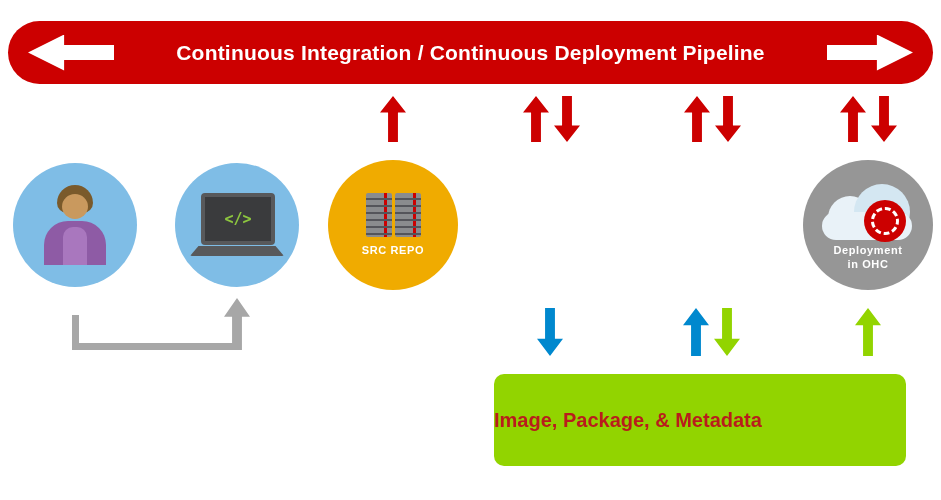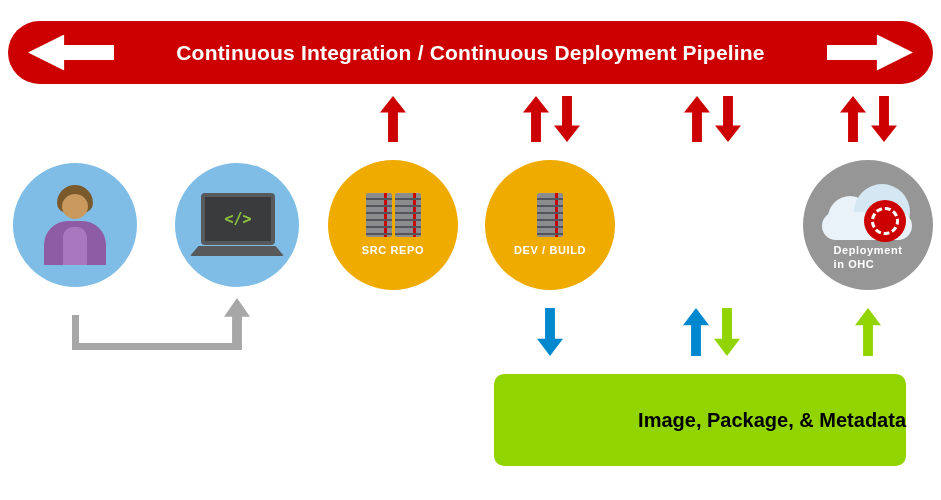--- a/index.html
+++ b/index.html
@@ -22,21 +22,21 @@
   .arr.green{background:#92D400;}
   .arr.gray{background:#A7A7A7;}
 
   
   .node{position:absolute;border-radius:50%;display:flex;flex-direction:column;
         align-items:center;justify-content:center;}
   .node.blue-bg{background:#7FBDE6;width:124px;height:124px;}
   .node.gold-bg{background:#F0AB00;width:130px;height:130px;}
   .node.gray-bg{background:#969696;width:130px;height:130px;}
   .node-label{color:#ffffff;font-size:11px;font-weight:bold;letter-spacing:.6px;
-              margin-top:7px;line-height:1.25;}
+              text-align:center;margin-top:7px;line-height:1.25;}
 
   
   .person-icon{position:relative;width:70px;height:80px;}
   .person-hair{position:absolute;left:17px;top:0;width:36px;height:28px;border-radius:18px 18px 10px 10px;background:#7A5A2B;}
   .person-face{position:absolute;left:22px;top:9px;width:26px;height:25px;border-radius:50%;background:#C9995E;}
   .person-body{position:absolute;left:4px;top:36px;width:62px;height:44px;border-radius:24px 24px 0 0;background:#8E5BA5;}
   .person-vest{position:absolute;left:19px;top:6px;width:24px;height:38px;border-radius:10px 10px 0 0;background:#A977BE;}
 
   
   .laptop-icon{position:relative;width:94px;height:64px;}
@@ -61,22 +61,22 @@
   .os-badge{position:absolute;left:42px;top:20px;width:42px;height:42px;border-radius:50%;background:#CC0000;
             display:flex;align-items:center;justify-content:center;}
   .os-ring{width:22px;height:22px;border-radius:50%;border:3px dashed #ffffff;}
   .node.gray-bg .node-label{position:relative;z-index:2;margin-top:2px;}
 
   
   .conn{position:absolute;background:#A7A7A7;}
 
   
   .repo-box{position:absolute;left:494px;top:374px;width:412px;height:92px;background:#92D400;
-            border-radius:10px;display:flex;flex-direction:column;align-items:flex-end;justify-content:center;
-            color:#000000;font-size:20px;font-weight:bold;line-height:1.4;text-align:center;}
+            border-radius:10px;display:flex;flex-direction:column;align-items:flex-start;justify-content:center;
+            color:#b91c1c;font-size:20px;font-weight:bold;line-height:1.4;text-align:center;}
 </style>
 </head>
 <body>
 
 <div class="canvas">
 
   <div class="banner">
     <span class="banner-arrow left"></span>
     <span class="banner-title">Continuous Integration / Continuous Deployment Pipeline</span>
     <span class="banner-arrow right"></span>
@@ -110,26 +110,20 @@
   </div>
 
   <div class="node gold-bg" style="left:328px;top:160px;">
     <div class="rack-row">
       <div class="rack"></div>
       <div class="rack"></div>
     </div>
     <div class="node-label">SRC REPO</div>
   </div>
 
-  <div class="node gold-bg" style="left:485px;top:160px;">
-    <div class="rack-row">
-      <div class="rack"></div>
-    </div>
-    <div class="node-label">DEV / BUILD</div>
-  </div>
 
 
   <div class="node gray-bg" style="left:803px;top:160px;">
     <div class="cloud">
       <div class="cloud-c1"></div>
       <div class="cloud-c2"></div>
       <div class="cloud-c3"></div>
       <div class="os-badge">
           <div class="os-ring"></div>
         </div>

